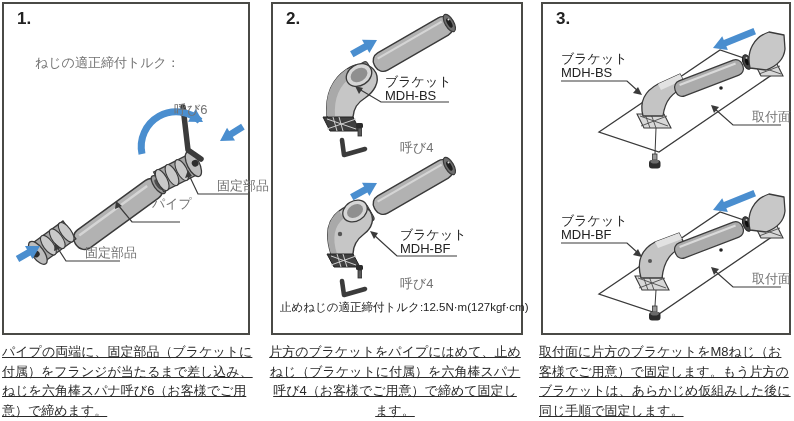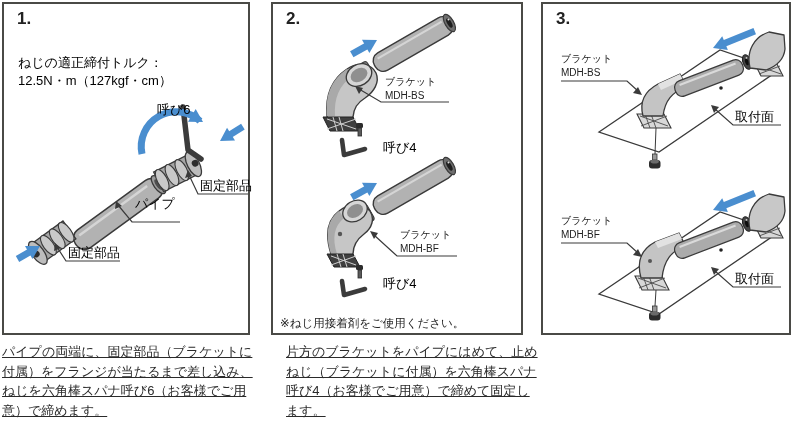--- a/index.html
+++ b/index.html
@@ -9,30 +9,30 @@
   }
   .panel-box{
     position:absolute;top:2px;height:333px;border:2px solid #4a4a46;background:#fff;
     box-sizing:border-box;
   }
   .box-1{left:2px;width:248px;}
   .box-2{left:271px;width:252px;}
   .box-3{left:541px;width:250px;}
   .illustration{position:absolute;left:0;top:0;}
   .step{position:absolute;left:13px;top:5px;font-size:17px;font-weight:bold;color:#222;}
-  .lbl{position:absolute;font-size:13px;line-height:14px;white-space:nowrap;color:#000000;}
-  .lbl-2l{position:absolute;font-size:10px;line-height:14px;white-space:nowrap;color:#222;}
+  .lbl{position:absolute;font-size:13px;line-height:14px;white-space:nowrap;color:#737373;margin-left:17px;}
+  .lbl-2l{position:absolute;font-size:13px;line-height:14px;white-space:nowrap;color:#222;}
   .note{position:absolute;font-size:11.5px;line-height:15px;white-space:nowrap;color:#222;}
   .caption{
     position:absolute;top:342px;margin:0;font-size:13px;line-height:19.5px;color:#2a2a2a;
     text-align:left;
     text-decoration:underline;
   }
   .cap-1{left:2px;width:252px;}
-  .cap-2{left:286px;width:252px;}
+  .cap-2{left:269px;width:252px;text-align:center;}
   .cap-3{left:539px;width:254px;}
 </style>
 </head>
 <body>
 
 <div class="stage">
 
   <section class="panel-box box-1">
     <svg class="illustration" width="244" height="329" viewBox="0 0 244 329">
 
@@ -86,21 +86,20 @@
         <path d="M 116 257 L 62 257 L 53 243"></path>
       </g>
       <g fill="#3a3a3a" stroke="none">
         <polygon points="184,166 181,174 188,172"></polygon>
         <polygon points="112,197 111,205 118,202"></polygon>
         <polygon points="51,239 50,247 57,244"></polygon>
       </g>
     </svg>
     <span class="step">1.</span>
     <div class="lbl" style="left:14px;top:52px;">ねじの適正締付トルク：</div>
-    <div class="lbl" style="left:14px;top:70px;">12.5N・m（127kgf・cm）</div>
     <div class="lbl" style="left:153px;top:99px;">呼び6</div>
     <div class="lbl" style="left:196px;top:175px;">固定部品</div>
     <div class="lbl" style="left:131px;top:193px;">パイプ</div>
     <div class="lbl" style="left:64px;top:242px;">固定部品</div>
   </section>
   <p class="caption cap-1">パイプの両端に、固定部品（ブラケットに付属）をフランジが当たるまで差し込み、ねじを六角棒スパナ呼び6（お客様でご用意）で締めます。</p>
 
   <section class="panel-box box-2">
     <svg class="illustration" width="248" height="329" viewBox="0 0 248 329">
 
@@ -175,21 +174,21 @@
       <path d="M 184 252 L 124 252 L 101 231" fill="none" stroke="#3a3a3a" stroke-width="1.2"></path>
       <polygon points="97,227 101,235 105,229" fill="#3a3a3a"></polygon>
     </svg>
     <span class="step">2.</span>
     <div class="lbl-2l" style="left:112px;top:71px;">ブラケット</div>
     <div class="lbl-2l" style="left:112px;top:85px;">MDH-BS</div>
     <div class="lbl" style="left:110px;top:137px;">呼び4</div>
     <div class="lbl-2l" style="left:127px;top:224px;">ブラケット</div>
     <div class="lbl-2l" style="left:127px;top:238px;">MDH-BF</div>
     <div class="lbl" style="left:110px;top:273px;">呼び4</div>
-    <div class="note" style="left:7px;top:312px;">※ねじ用接着剤をご使用ください。</div>
+    <div class="note" style="left:7px;top:296px;">止めねじの適正締付トルク:12.5N·m(127kgf·cm)</div>
   </section>
   <p class="caption cap-2">片方のブラケットをパイプにはめて、止めねじ（ブラケットに付属）を六角棒スパナ呼び4（お客様でご用意）で締めて固定します。</p>
 
   <section class="panel-box box-3">
     <svg class="illustration" width="246" height="329" viewBox="0 0 246 329">
 
       <g>
         <polygon points="56,128 177,46 236,66 116,148" fill="#ffffff" stroke="#3a3a3a" stroke-width="1.3"></polygon>
         <circle cx="178" cy="84" r="1.8" fill="#222222"></circle>
       </g>
@@ -281,14 +280,15 @@
       <polygon points="168,263 171,271 176,265" fill="#3a3a3a"></polygon>
     </svg>
     <span class="step">3.</span>
     <div class="lbl-2l" style="left:18px;top:48px;">ブラケット</div>
     <div class="lbl-2l" style="left:18px;top:62px;">MDH-BS</div>
     <div class="lbl" style="left:192px;top:106px;">取付面</div>
     <div class="lbl-2l" style="left:18px;top:210px;">ブラケット</div>
     <div class="lbl-2l" style="left:18px;top:224px;">MDH-BF</div>
     <div class="lbl" style="left:192px;top:268px;">取付面</div>
   </section>
+  <p class="caption cap-3">取付面に片方のブラケットをM8ねじ（お客様でご用意）で固定します。もう片方のブラケットは、あらかじめ仮組みした後に同じ手順で固定します。</p>
 
 </div>
 
 </body></html>

